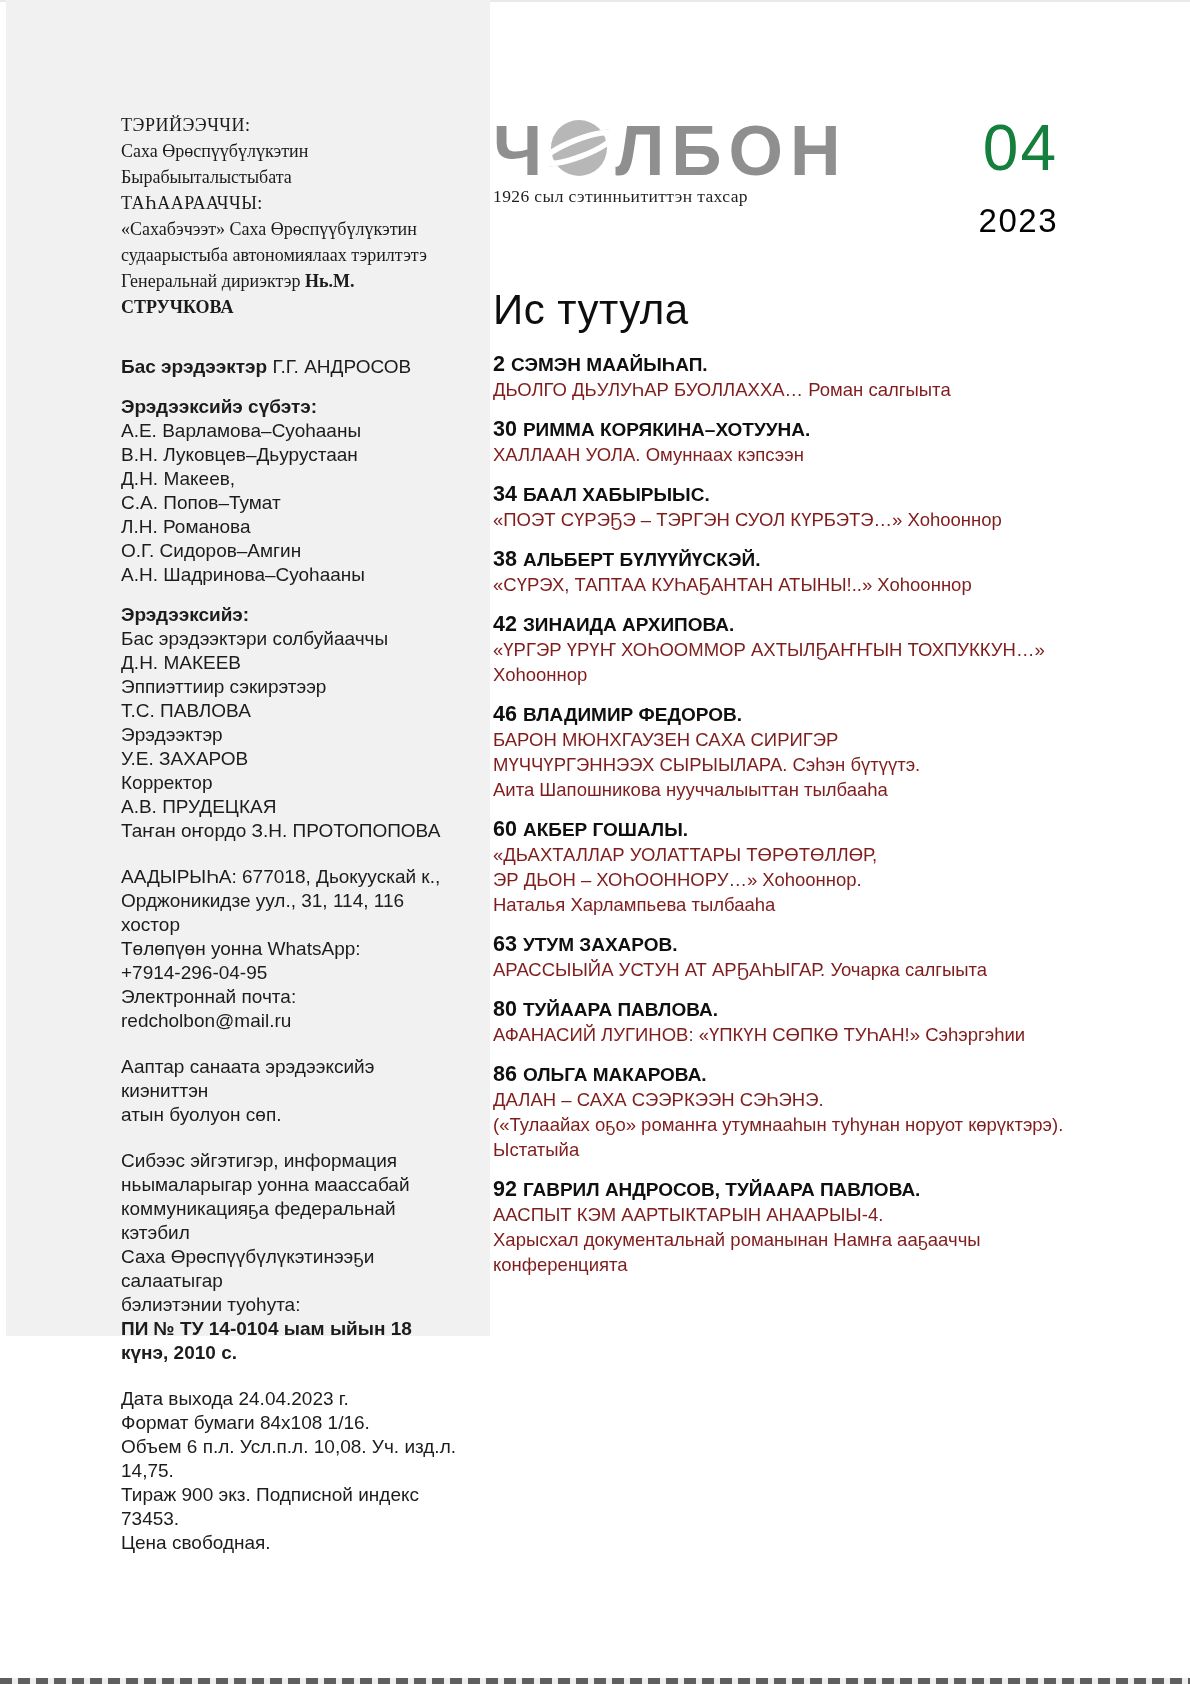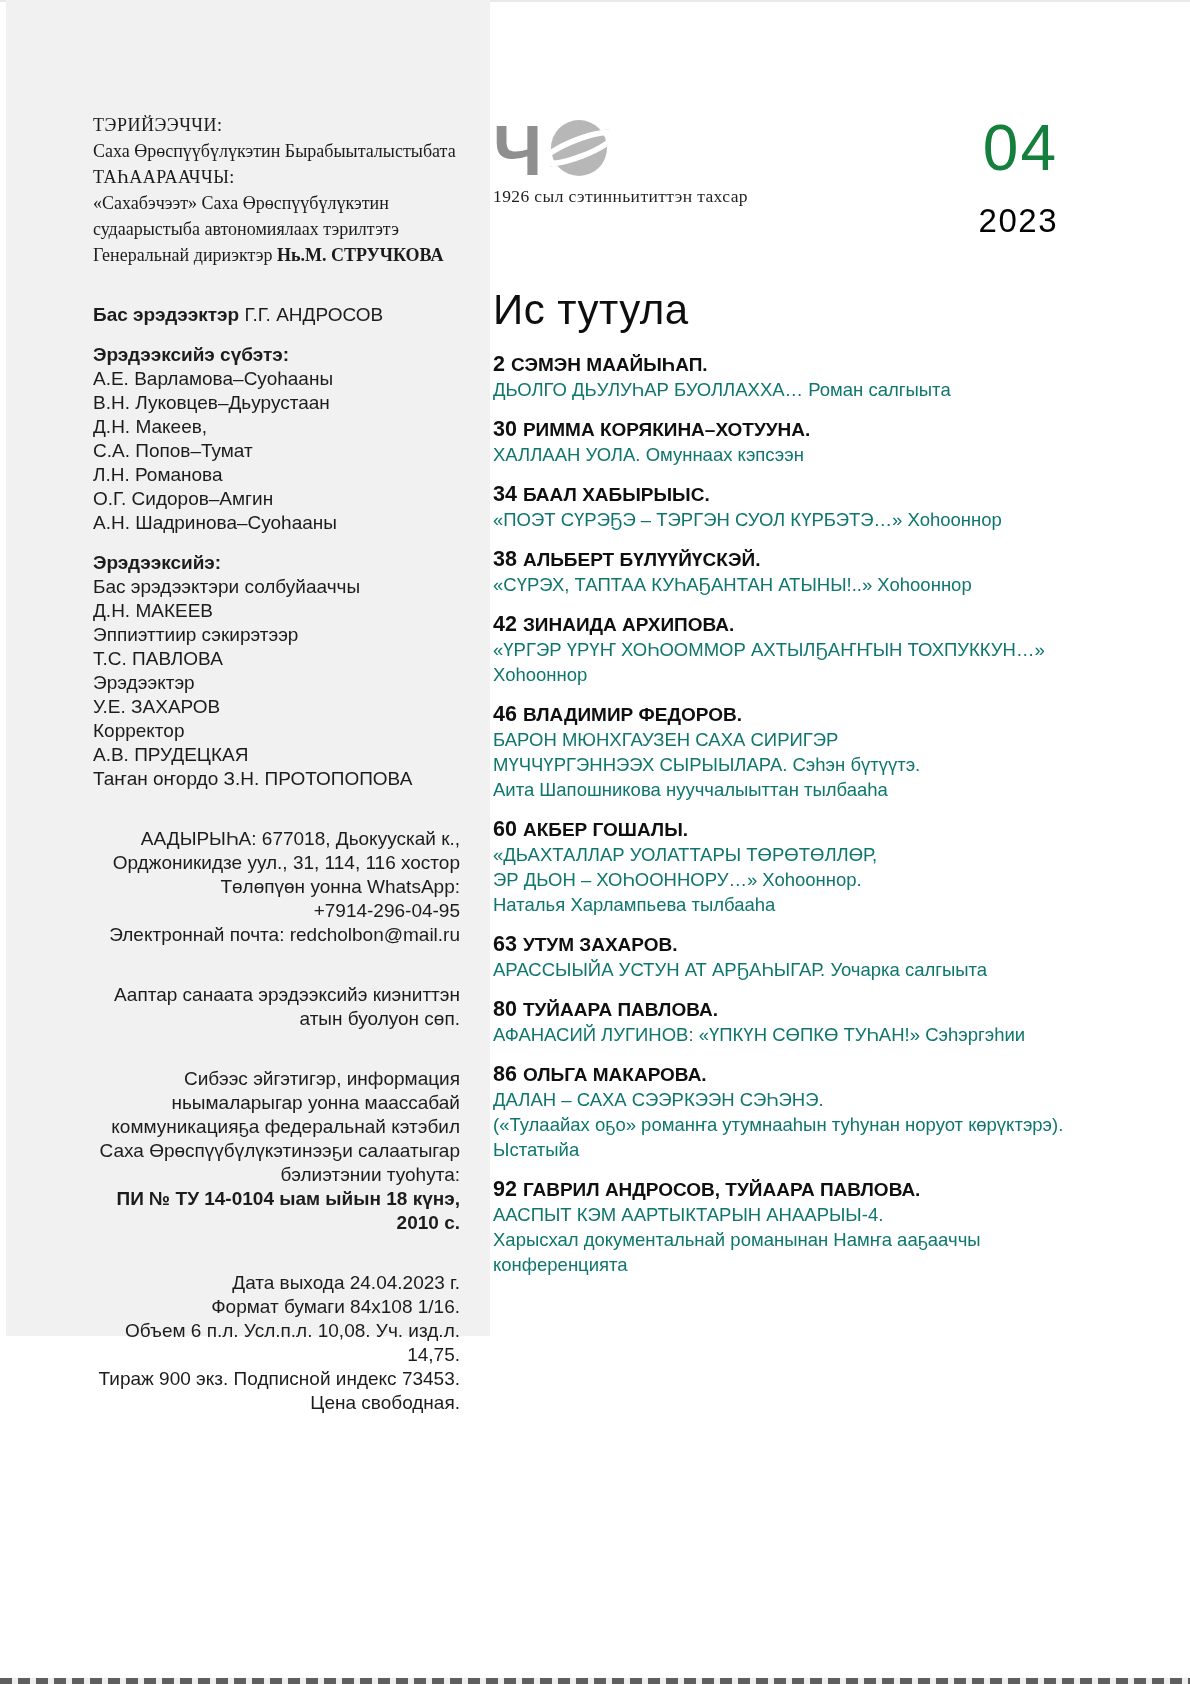--- a/index.html
+++ b/index.html
@@ -17,32 +17,32 @@
     position: absolute; bottom: 0; left: 0; right: 0; height: 6px;
     background: repeating-linear-gradient(90deg, #5f5f5f 0 12px, #eeeeee 12px 18px);
   }
 
   
   .panel {
     position: absolute; left: 6px; top: 0;
     width: 484px; height: 1336px;
     background: #f1f1f2;
     box-sizing: border-box;
-    padding: 112px 30px 0 87px;
+    padding: 112px 30px 0 115px;
   }
   .serif {
     font-family: "Liberation Serif", "DejaVu Serif", serif;
     font-size: 18px; line-height: 26px; color: #1b1b1b;
   }
   .serif .caps { letter-spacing: 0.5px; }
   .sans { font-size: 19px; line-height: 24px; color: #1c1c1c; }
   .b { font-weight: bold; }
   .chief { margin-top: 35px; }
   .sec { margin-top: 16px; }
-  .sec-lg { margin-top: 36px; text-align: right; }
+  .sec-lg { margin-top: 22px; }
 
   
   .content { position: absolute; left: 493px; top: 0; width: 672px; }
   .masthead { margin-top: 116px; display: flex; justify-content: space-between; width: 565px; }
   .logo-row { display: flex; align-items: center; line-height: 1; }
   .logo-text {
     font-size: 70px; font-weight: bold; color: #8f8f8f; letter-spacing: 7px;
   }
   .planet { margin: 0 6px 6px 0; flex: 0 0 auto; }
   .tagline {
@@ -53,21 +53,21 @@
   .issue-num { font-size: 64px; color: #15803d; line-height: 0.95; letter-spacing: 2px; }
   .issue-year { font-size: 33px; color: #000000; margin-top: 23px; letter-spacing: 1.5px; text-align: center; }
 
   .toc-title {
     font-size: 42px; font-weight: 400; color: #0e0e0e;
     margin: 46px 0 18px 0; letter-spacing: 0.5px;
   }
   .entry { margin-bottom: 15px; }
   .entry-head { font-weight: bold; font-size: 19px; line-height: 24px; color: #0f0f0f; }
   .entry-head .num { font-size: 21.5px; margin-right: 6px; }
-  .entry-desc div { font-size: 18.5px; line-height: 25px; color: #0f766e; }
+  .entry-desc div { font-size: 18.5px; line-height: 25px; color: #7f1d1d; }
 </style>
 </head>
 <body>
 
 <div class="top-edge"></div>
 
 <aside class="panel">
 
   <section class="serif">
     <div class="caps">ТЭРИЙЭЭЧЧИ:</div>
@@ -156,20 +156,21 @@
     <div>
       <div class="logo-row">
         <span class="logo-text">Ч</span>
         <svg class="planet" width="60" height="60" viewBox="0 0 60 60">
           <circle cx="30" cy="30" r="28" fill="#b7b7b7"></circle>
           <g transform="rotate(-21 30 30)">
             <ellipse cx="30" cy="30" rx="40" ry="10.5" fill="none" stroke="#d4d4d4" stroke-width="2"></ellipse>
             <ellipse cx="30" cy="30" rx="37" ry="8.5" fill="none" stroke="#ffffff" stroke-width="5.5"></ellipse>
           </g>
         </svg>
+        <span class="logo-text">ЛБОН</span>
       </div>
       <div class="tagline">1926 сыл сэтинньититтэн тахсар</div>
     </div>
     <div class="issue-col">
       <div class="issue-num">04</div>
       <div class="issue-year">2023</div>
     </div>
   </header>
 
   <h1 class="toc-title">Ис тутула</h1>

